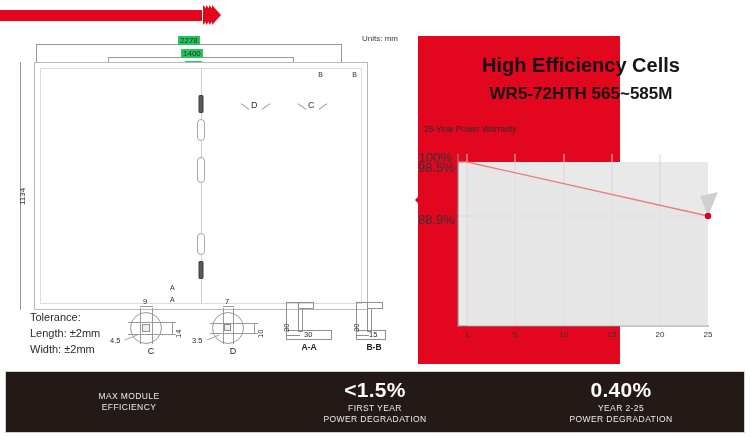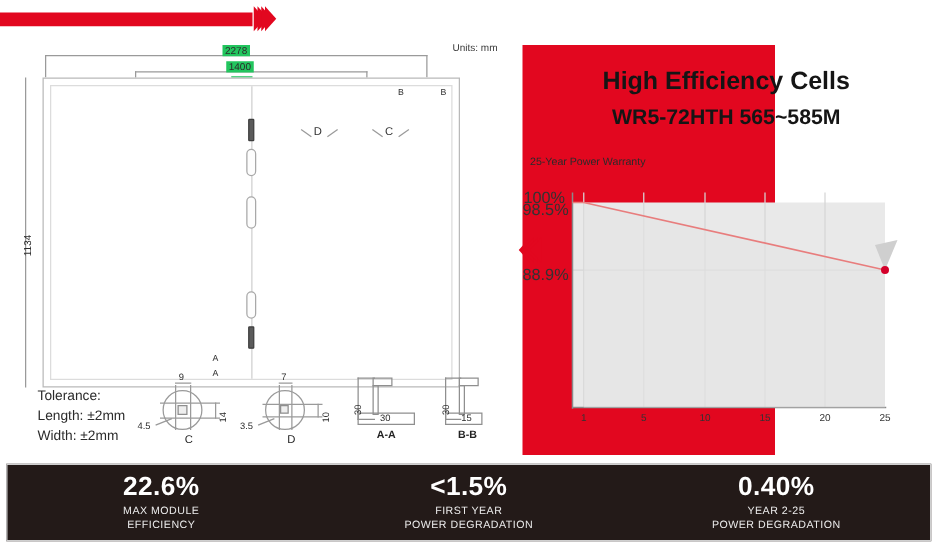--- a/index.html
+++ b/index.html
@@ -349,21 +349,20 @@
       <div class="xlab" style="left:87px;  top:190px; width:20px;">5</div>
       <div class="xlab" style="left:136px; top:190px; width:20px;">10</div>
       <div class="xlab" style="left:184px; top:190px; width:20px;">15</div>
       <div class="xlab" style="left:232px; top:190px; width:20px;">20</div>
       <div class="xlab" style="left:280px; top:190px; width:20px;">25</div>
     </div>
   </div>
 
   <div class="statsbar">
     <div class="stat">
-      <div class="val">22.6%</div>
       <div class="l1">MAX MODULE</div>
       <div class="l2">EFFICIENCY</div>
     </div>
     <div class="stat">
       <div class="val">&lt;1.5%</div>
       <div class="l1">FIRST YEAR</div>
       <div class="l2">POWER DEGRADATION</div>
     </div>
     <div class="stat">
       <div class="val">0.40%</div>

